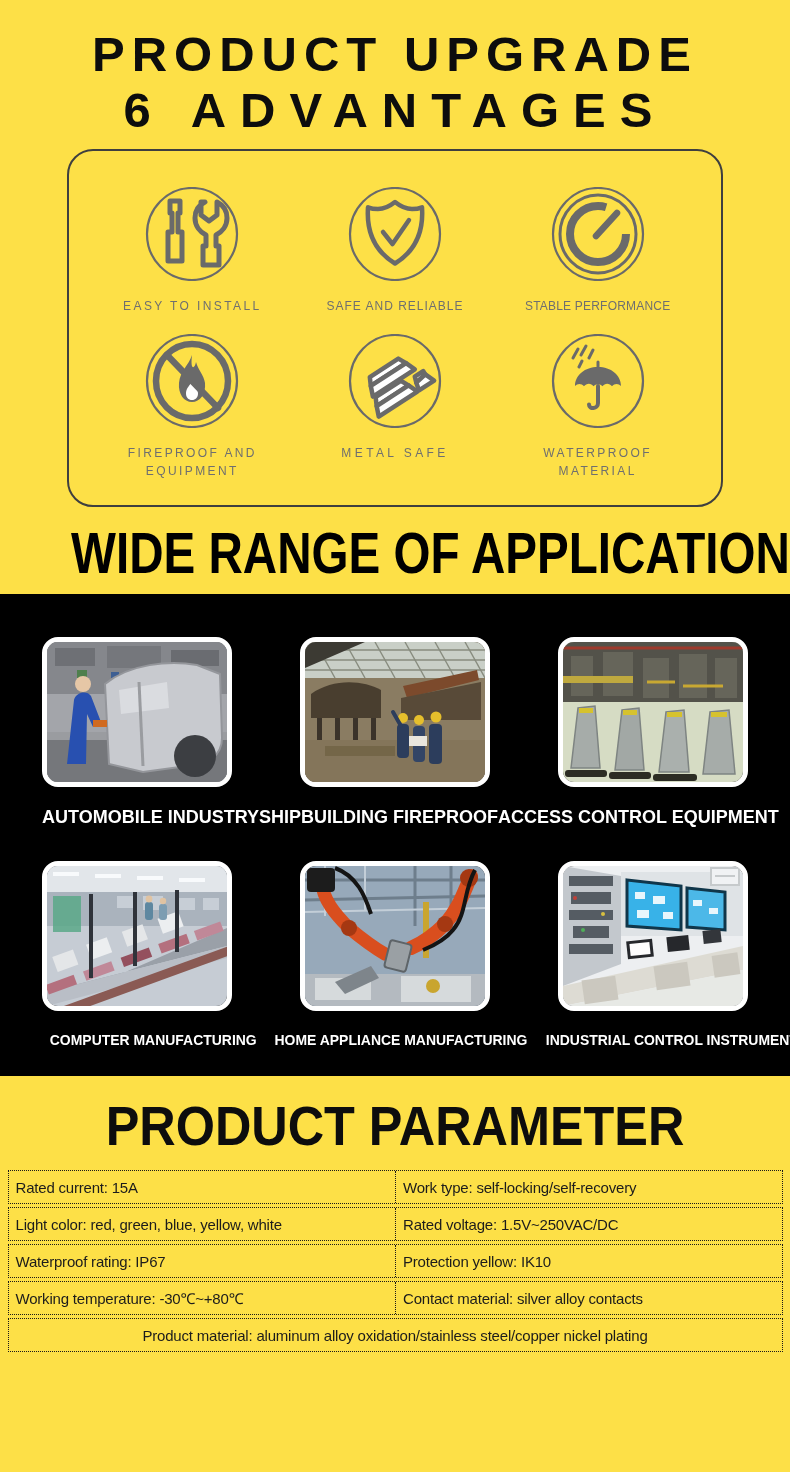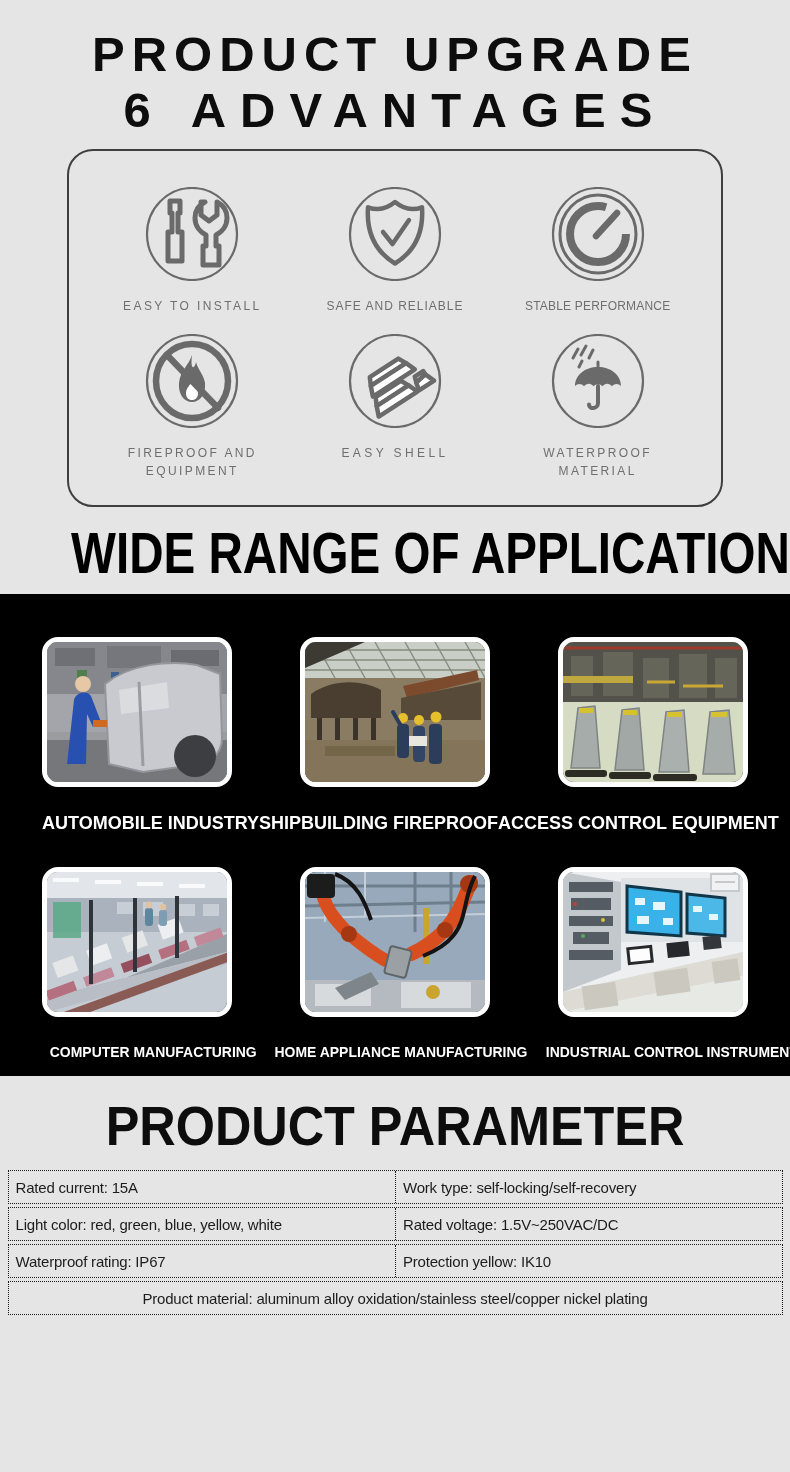--- a/index.html
+++ b/index.html
@@ -1,16 +1,16 @@
 <!DOCTYPE html>
 <html><head>
 <meta charset="utf-8">
 <style>
   html,body{margin:0;padding:0;background:#fff;}
-  .page{position:relative;width:790px;height:1472px;margin:0 auto;background:#e5e5e5;
+  .page{position:relative;width:790px;height:1472px;margin:0 auto;background:#fde047;
         font-family:"Liberation Sans",sans-serif;overflow:hidden;}
 
   
   .hero{padding-top:26px;text-align:center;color:#0d0d0d;}
   .hero-l1{font-size:49px;font-weight:bold;letter-spacing:7px;line-height:56px;white-space:nowrap;}
   .hero-l2{font-size:49px;font-weight:bold;letter-spacing:14px;line-height:56px;white-space:nowrap;}
 
   
   .adv-box{box-sizing:border-box;width:656px;height:358px;margin:11px auto 0;
            border:2px solid #3f3f3f;border-radius:26px;
@@ -25,21 +25,21 @@
   .ls-3{letter-spacing:3.4px;}
 
   
   .apps-title{margin-top:14px;text-align:center;font-size:58px;line-height:64px;font-weight:bold;
               color:#000;white-space:nowrap;transform:scaleX(0.82);transform-origin:50% 50%;}
   .black-section{margin-top:9px;background:#000;padding:43px 42px 0;height:482px;box-sizing:border-box;}
   .app-row{display:flex;justify-content:space-between;}
   .app-card{width:190px;height:150px;box-sizing:border-box;border:5px solid #fff;
             border-radius:16px;overflow:hidden;background:#222;flex:none;}
   .app-card svg{display:block;width:100%;height:100%;}
-  .label-row{display:flex;margin-top:26px;}
+  .label-row{display:flex;margin-top:20px;}
   .label-row .app-label{flex:1;text-align:center;color:#fff;font-weight:bold;white-space:nowrap;}
   .label-row-1 .app-label{font-size:18px;}
   .label-row-2 .app-label{font-size:15px;transform:scaleX(0.93);transform-origin:50% 50%;}
   .row-2{margin-top:33px;}
 
   
   .param-title{margin-top:19px;text-align:center;font-size:56px;line-height:62px;font-weight:bold;
                color:#0d0d0d;white-space:nowrap;transform:scaleX(0.9);transform-origin:50% 50%;}
   .param-table{width:775px;margin:13px auto 0;}
   .p-row{display:flex;box-sizing:border-box;border:1.6px dotted #1a1a1a;height:34px;margin-bottom:3px;}
@@ -119,21 +119,21 @@
           <g transform="rotate(-33 47 47)" fill="#fff" stroke="#6a6a6a" stroke-width="4.5" stroke-linejoin="round">
             <path d="M22 50 L52 50 L56 58 L18 58 Z"></path>
             <path d="M18 58 L56 58 L60 68 L14 68 Z"></path>
             <path d="M66 54 L76 54 L76 58 L64 60 Z"></path>
             <path d="M64 60 L76 58 L80 68 L62 68 Z"></path>
             <path d="M28 30 L62 30 L66 38 L24 38 Z"></path>
             <path d="M24 38 L66 38 L70 48 L20 48 Z"></path>
           </g>
         </svg>
         <div class="adv-label ls-3">
-          <span>EASY SHELL</span>
+          <span>METAL SAFE</span>
         </div>
       </div>
 
       <div class="adv-item">
         <svg class="adv-circle" viewBox="0 0 94 94">
           <ellipse cx="47" cy="47" rx="45" ry="46" fill="none" stroke="#6a6a6a" stroke-width="2.2"></ellipse>
           <g stroke="#6a6a6a" stroke-width="3" stroke-linecap="round">
             <line x1="27" y1="15" x2="22" y2="24"></line>
             <line x1="35" y1="12" x2="30" y2="21"></line>
             <line x1="42" y1="16" x2="38" y2="24"></line>
@@ -399,17 +399,21 @@
     </div>
     <div class="p-row">
       <div class="p-cell">Light color: red, green, blue, yellow, white</div>
       <div class="p-cell right">Rated voltage: 1.5V~250VAC/DC</div>
     </div>
     <div class="p-row">
       <div class="p-cell">Waterproof rating: IP67</div>
       <div class="p-cell right">Protection yellow: IK10</div>
     </div>
     <div class="p-row">
+      <div class="p-cell">Working temperature: -30℃~+80℃</div>
+      <div class="p-cell right">Contact material: silver alloy contacts</div>
+    </div>
+    <div class="p-row">
       <div class="p-cell p-merged">Product material: aluminum alloy oxidation/stainless steel/copper nickel plating</div>
     </div>
   </div>
 
 </div>
 
 </body></html>

